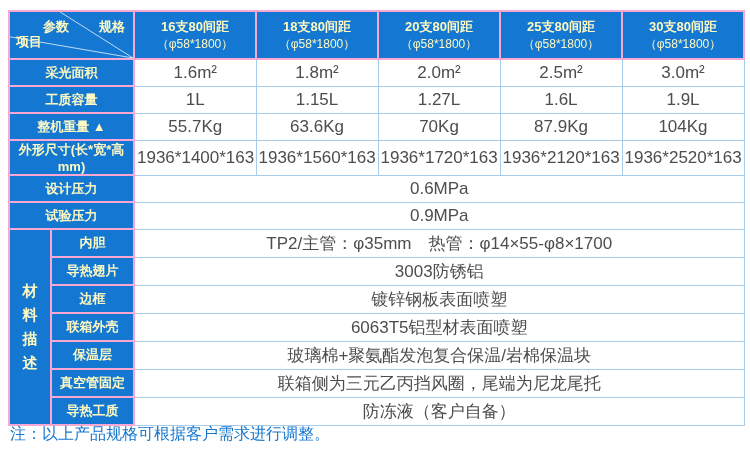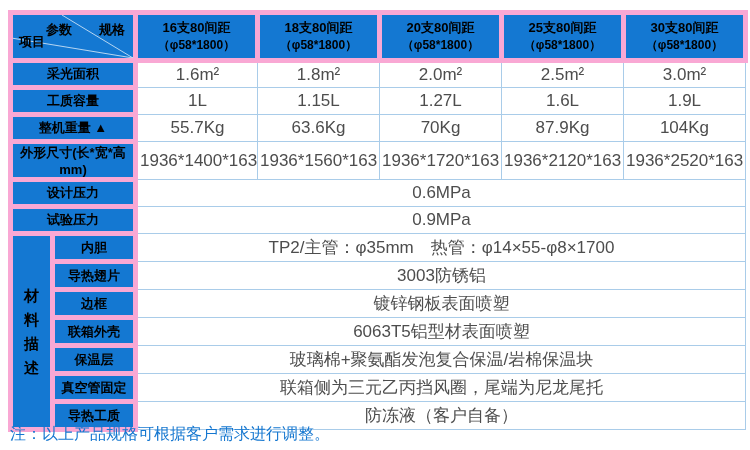--- a/index.html
+++ b/index.html
@@ -7,29 +7,29 @@
   body {
     width: 750px; height: 450px; position: relative; overflow: hidden;
     font-family: "Liberation Sans", "DejaVu Sans", sans-serif;
   }
   .table-wrap { position: absolute; left: 8px; top: 10px; width: 735px; }
   table.spec {
     width: 735px; border-collapse: collapse; table-layout: fixed;
   }
   table.spec th, table.spec td { padding: 0 2px; text-align: center; vertical-align: middle; }
   table.spec th {
-    background: #1478d2; color: #000000; font-weight: bold;
-    font-size: 13px; border: 5px solid #f9a8d4;
+    background: #1478d2; color: #fef9c3; font-weight: bold;
+    font-size: 13px; border: 2px solid #f9a8d4;
   }
   table.spec td {
     background: #ffffff; color: #4d4d4d; font-size: 17px;
     border: 1px solid #a9cce9;
   }
   tr.hrow th { height: 48px; }
-  tr.hrow .hline2 { font-size: 12px; font-weight: bold; margin-top: 0; text-align: center; }
+  tr.hrow .hline2 { font-size: 12px; font-weight: normal; margin-top: 0; text-align: center; }
   tr.srow th, tr.srow td { height: 27px; }
   tr.mrow th, tr.mrow td { height: 28px; }
   th.diag { position: relative; padding: 0; }
   th.diag svg { position: absolute; left: 0; top: 0; width: 100%; height: 100%; }
   th.diag .c-param { position: absolute; left: 33px; top: 6px; }
   th.diag .c-spec  { position: absolute; right: 8px; top: 6px; }
   th.diag .c-item  { position: absolute; left: 6px; bottom: 7px; }
   th.vlab { padding: 0; }
   th.vlab .vtext {
     width: 1.05em; margin: 0 auto; word-break: break-all;

